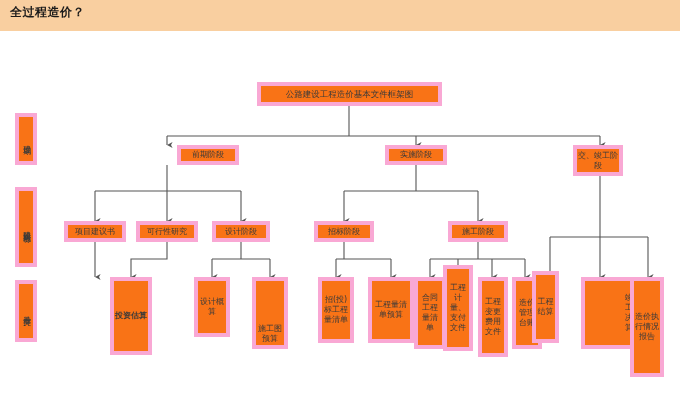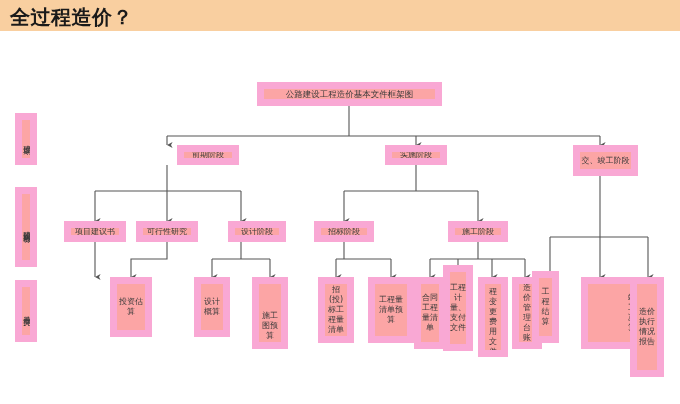--- a/index.html
+++ b/index.html
@@ -9,34 +9,34 @@
     font-family:"DejaVu Sans","Liberation Sans",sans-serif;
     position:relative;overflow:hidden;
   }
   #titlebar{
     position:absolute;left:0;top:0;width:680px;height:31px;
     background:#f9cfa0;
     box-sizing:border-box;
   }
   #titlebar-text{
     position:absolute;left:10px;top:4px;
-    font-size:20px;font-weight:bold;color:#1a1a1a;
+    font-size:12px;font-weight:bold;color:#1a1a1a;
     letter-spacing:0.5px;
     white-space:nowrap;
   }
   #canvas{
     position:absolute;left:0;top:31px;width:680px;height:373px;
     background:#ffffff;
   }
   svg#wires{position:absolute;left:0;top:0;width:680px;height:373px;}
   .node{
     position:absolute;
     box-sizing:border-box;
-    border:7px solid #f9a8d4;
-    background:#fca5a5;
+    border:4px solid #f9a8d4;
+    background:#f97316;
     display:flex;align-items:center;justify-content:center;
     text-align:center;
     color:#3a3a3a;
     font-size:8px;
     line-height:1.25;
     padding:1px;
     overflow:hidden;
   }
   .node.root{font-size:8.5px;}
   .node.vlabel{
@@ -127,41 +127,41 @@
   <div class="node vlabel" style="left:15px;top:249px;width:22px;height:62px;">
     <span class="txt">造价文件</span>
   </div>
 
   <div class="node" style="left:136px;top:114px;width:62px;height:20px;margin-left:41px;">
     <span class="txt">前期阶段</span>
   </div>
   <div class="node" style="left:385px;top:114px;width:62px;height:20px;">
     <span class="txt">实施阶段</span>
   </div>
-  <div class="node" style="left:573px;top:114px;width:65px;height:31px;">
+  <div class="node" style="left:573px;top:114px;width:50px;height:31px;">
     <span class="txt">交、竣工阶段</span>
   </div>
 
   <div class="node" style="left:64px;top:190px;width:62px;height:21px;">
     <span class="txt">项目建议书</span>
   </div>
   <div class="node" style="left:136px;top:190px;width:62px;height:21px;">
     <span class="txt">可行性研究</span>
   </div>
-  <div class="node" style="left:228px;top:190px;width:58px;height:21px;font-family:Liberation Serif, serif;">
+  <div class="node" style="left:212px;top:190px;width:58px;height:21px;font-family:Liberation Serif, serif;">
     <span class="txt">设计阶段</span>
   </div>
   <div class="node" style="left:314px;top:190px;width:60px;height:21px;">
     <span class="txt">招标阶段</span>
   </div>
   <div class="node" style="left:448px;top:190px;width:60px;height:21px;">
     <span class="txt">施工阶段</span>
   </div>
 
-  <div class="node" style="left:110px;top:246px;width:42px;height:60px;">
+  <div class="node" style="left:110px;top:246px;width:42px;height:78px;font-weight:bold;">
     <span class="txt">投资估算</span>
   </div>
   <div class="node" style="left:194px;top:246px;width:36px;height:60px;">
     <span class="txt">设计概算</span>
   </div>
   <div class="node" style="left:252px;top:246px;width:36px;height:72px;align-items:flex-end;">
     <span class="txt">施工图预算</span>
   </div>
   <div class="node" style="left:318px;top:246px;width:36px;height:66px;">
     <span class="txt">招(投)标工程量清单</span>

